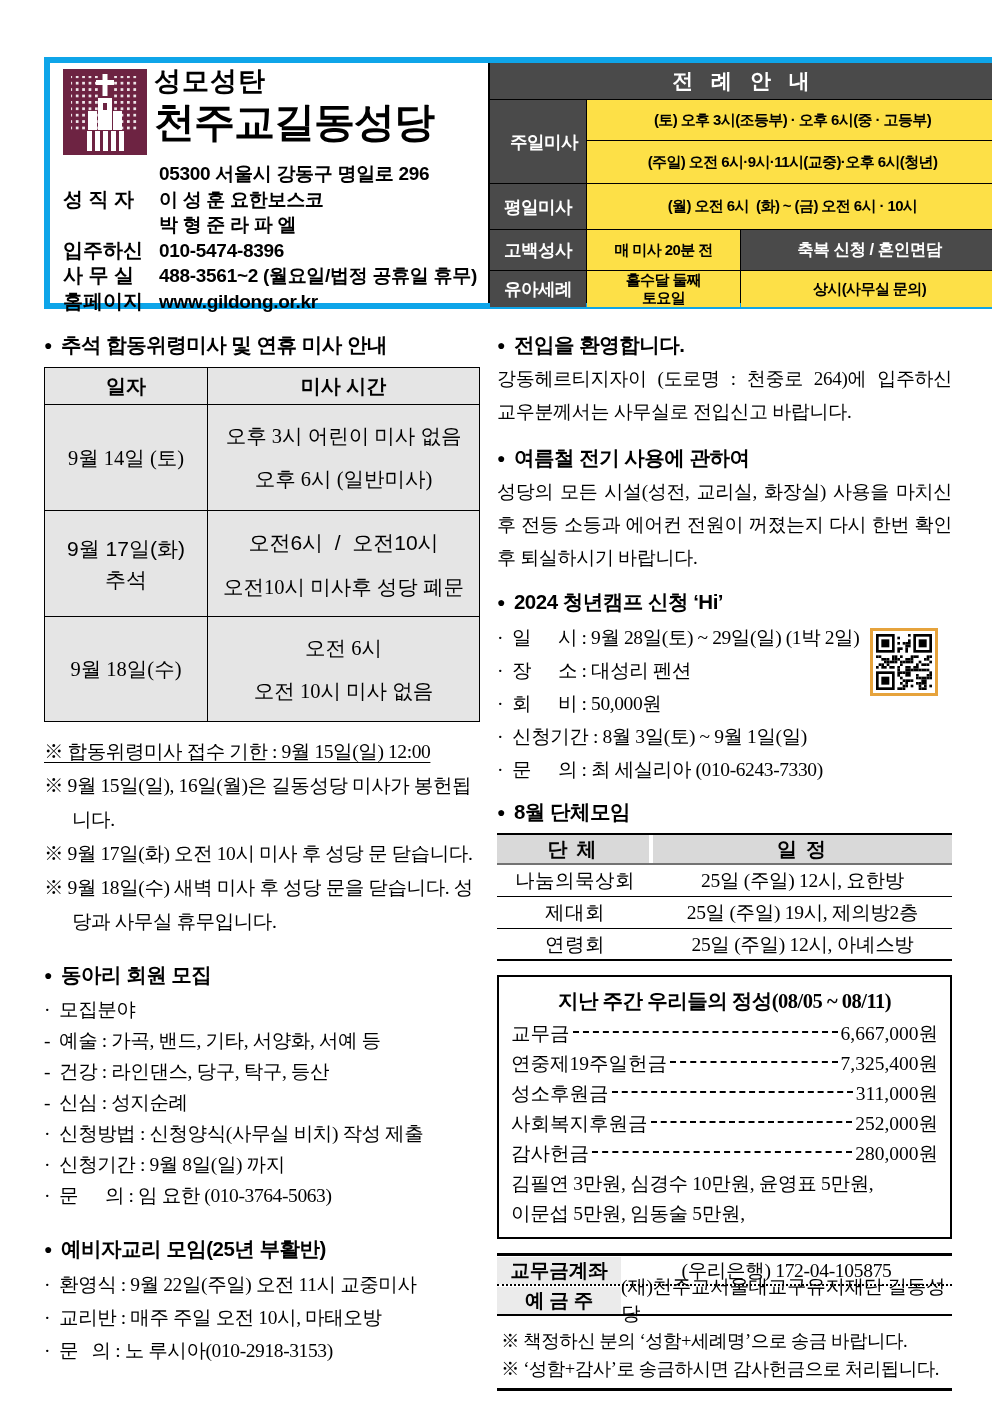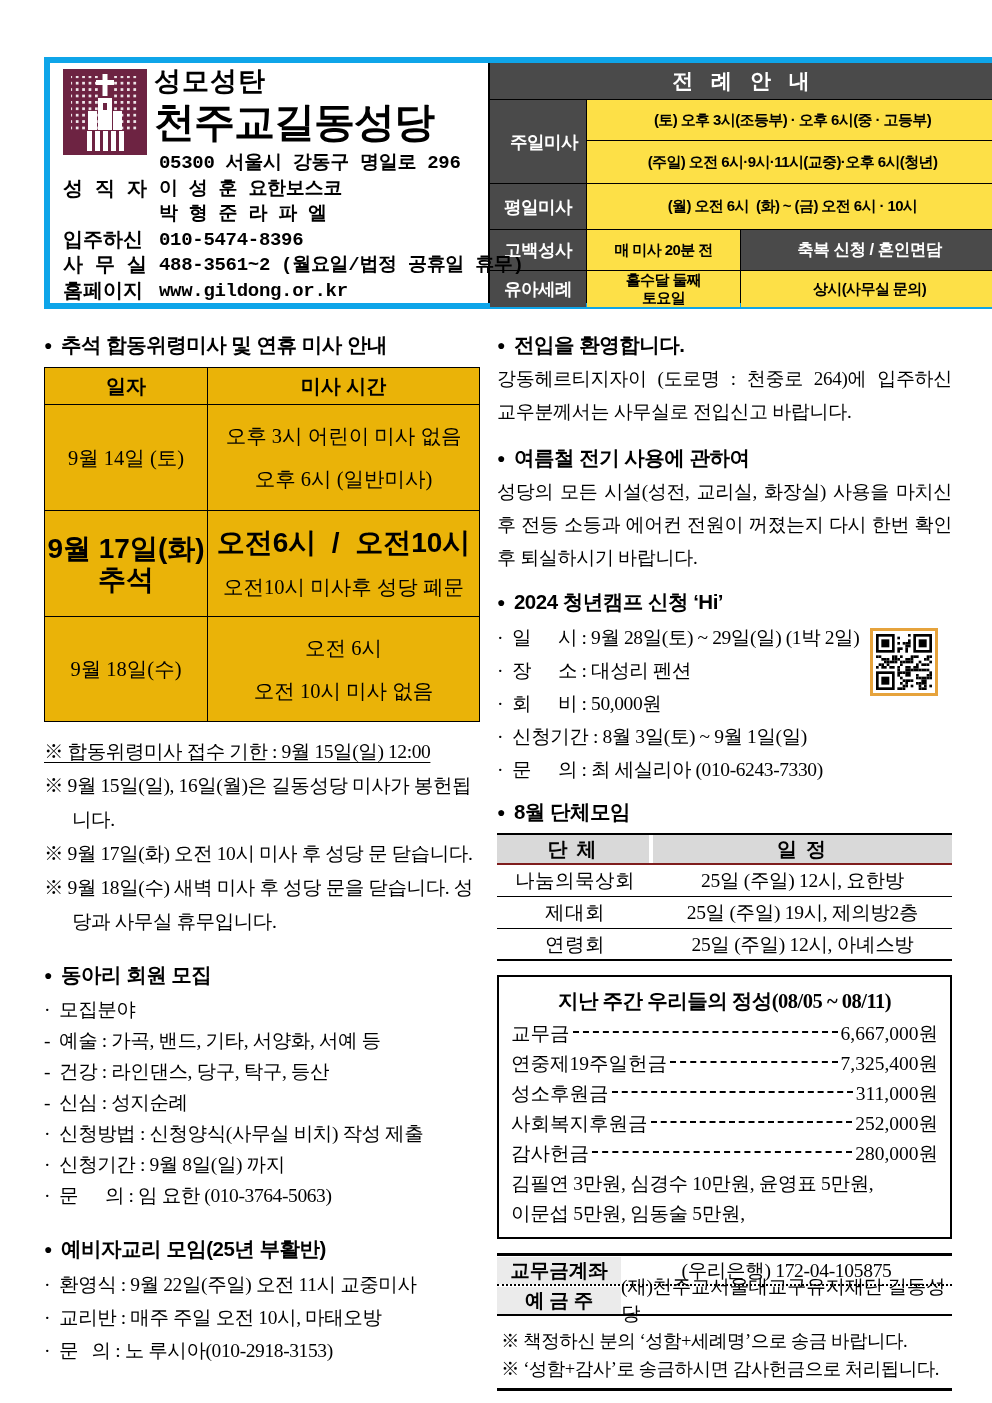--- a/index.html
+++ b/index.html
@@ -6,21 +6,21 @@
   body { background:#fff; font-family:"Liberation Serif", serif; color:#000; }
   .page { position:relative; width:992px; height:1403px; background:#fff; overflow:hidden; }
 
   
   .top-frame { position:absolute; left:44px; top:57px; width:960px; height:252px; border:6px solid #0ea5e9; display:flex; }
   .org-box { width:438px; position:relative; }
   .org-logo { position:absolute; left:13px; top:6px; width:84px; height:86px; }
   .org-titles { position:absolute; left:104px; top:2px; }
   .org-title-small { font-family:"Liberation Sans", sans-serif; font-weight:800; font-size:27px; line-height:32px; letter-spacing:1px; }
   .org-title-main  { font-family:"Liberation Sans", sans-serif; font-weight:800; font-size:41px; line-height:50px; letter-spacing:-1px; }
-  .org-info { position:absolute; left:13px; top:88px; width:420px; font-family:Liberation Mono, monospace; }
+  .org-info { position:absolute; left:13px; top:98px; width:420px; font-family:Liberation Sans, sans-serif; }
   .info-row { display:flex; line-height:25.5px; }
   .info-label { width:96px; font-weight:800; font-size:20px; white-space:pre; flex:none; }
   .info-value { font-weight:700; font-size:19px; white-space:pre; letter-spacing:-0.3px; }
 
   
   .lit { flex:1; border-left:2px solid #000; background:#000; display:grid;
          grid-template-columns:96px 153px 1fr; grid-template-rows:36px 40px 42px 45px 40px 1fr; gap:1px; }
   .lit > div { display:flex; align-items:center; justify-content:center; background:#fde047; }
   .lit-title { grid-column:1/4; background:#4a4a4a !important; color:#fff;
                font-family:"Liberation Sans", sans-serif; font-weight:800; font-size:21px; letter-spacing:6px; }
@@ -36,25 +36,25 @@
   .col-left  { position:absolute; left:44px;  top:331px; width:436px; }
   .col-right { position:absolute; left:497px; top:331px; width:455px; }
 
   .sec-title { display:flex; align-items:center; gap:9px; line-height:28px;
                font-family:"Liberation Sans", sans-serif; font-weight:800; font-size:20.5px; letter-spacing:-0.5px; }
   .bullet { font-size:14px; line-height:28px; flex:none; }
 
   
   .mass-table { margin-top:8px; border:1px solid #000; background:#000; display:grid;
                 grid-template-columns:162px 1fr; grid-template-rows:36px 105px 105px 104px; gap:1px; }
-  .mass-table > div { background:#eab308; display:flex; flex-direction:column; align-items:center; justify-content:center; }
+  .mass-table > div { background:#e5e5e5; display:flex; flex-direction:column; align-items:center; justify-content:center; }
   .mt-head { font-family:"Liberation Sans", sans-serif; font-weight:800; font-size:20px; }
   .mt-date { font-size:20.5px; white-space:pre; }
   .mt-times { gap:15px; font-size:20.5px; }
-  .mt-bold { font-family:"Liberation Sans", sans-serif; font-weight:700; font-size:28px; line-height:31px; white-space:pre; }
+  .mt-bold { font-family:"Liberation Sans", sans-serif; font-weight:400; font-size:21px; line-height:31px; white-space:pre; }
 
   .notes { margin-top:13px; }
   .note { padding-left:28px; text-indent:-28px; line-height:34px; font-size:19.5px; letter-spacing:-0.4px; }
   .note-underline { text-decoration:underline; text-underline-offset:4px; }
 
   .list { margin-top:5px; }
   .li { white-space:pre-wrap; padding-left:24px; text-indent:-24px; line-height:31px; font-size:19.5px; letter-spacing:-0.4px; }
   .li-w { line-height:33px; }
 
   .mt22 { margin-top:22px; } .mt14 { margin-top:14px; } .mt16 { margin-top:16px; }
@@ -63,21 +63,21 @@
   .body-par { margin-top:3px; line-height:33px; font-size:19px; letter-spacing:-0.3px; text-align:justify; word-break:keep-all; }
 
   
   .camp { position:relative; }
   .qr-box { position:absolute; top:40px; right:14px; width:68px; height:68px;
             border:3px solid #e6a33c; background:#fff; padding:3px; }
   .qr-box svg { display:block; width:56px; height:56px; }
 
   
   .meet-table { margin-top:7px; border-top:2px solid #000; font-size:19.5px; }
-  .meet-header { display:flex; height:30px; border-bottom:2px solid #7f1d1d; }
+  .meet-header { display:flex; height:30px; border-bottom:2px solid #737373; }
   .mh { background:#d9d9d9; display:flex; align-items:center; justify-content:center;
         font-weight:700; font-size:20px; letter-spacing:2px; }
   .mh1 { width:152px; margin-right:4px; } .mh2 { flex:1; }
   .meet-row { display:flex; height:32px; border-bottom:1px solid #000; align-items:center; }
   .meet-row:last-child { border-bottom:2px solid #000; }
   .mc1 { width:156px; text-align:center; letter-spacing:0.5px; }
   .mc2 { flex:1; text-align:center; letter-spacing:-0.3px; }
 
   
   .offering { margin-top:14px; border:2px solid #000; padding:6px 12px 8px 12px; }

